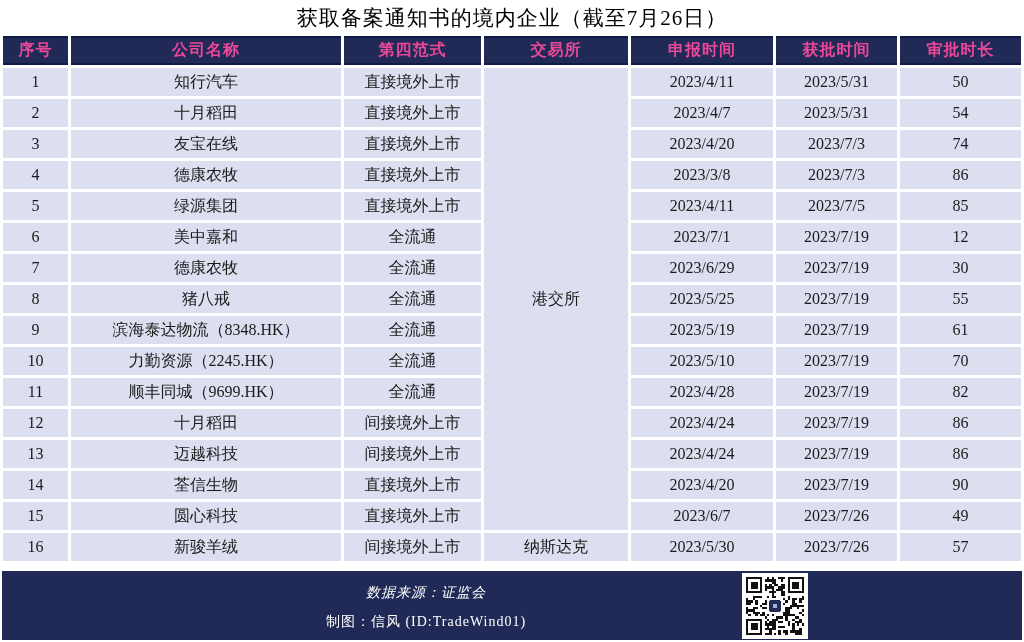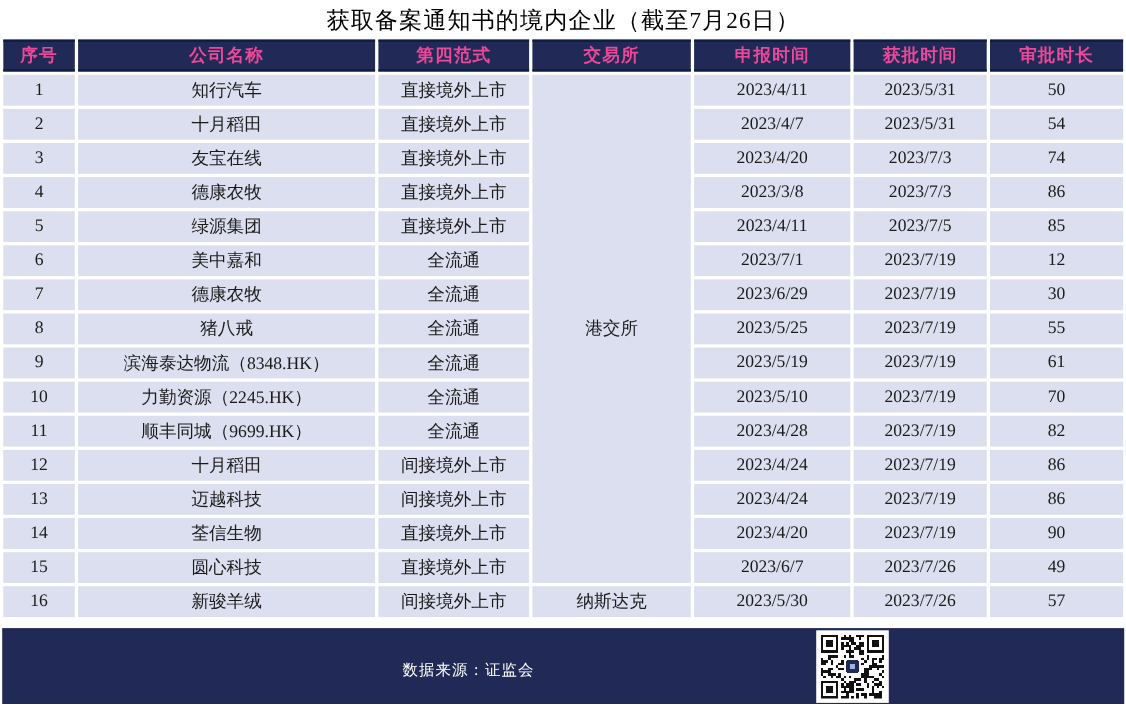--- a/index.html
+++ b/index.html
@@ -36,21 +36,21 @@
     padding:0;overflow:hidden;white-space:nowrap;
   }
   .footer{
     position:absolute;left:2px;top:571px;width:1020px;height:69px;
     background:var(--navy);
   }
   .footer-text{
     position:absolute;left:0;top:0;width:848px;height:100%;
     color:#ffffff;font-size:14px;text-align:center;letter-spacing:1px;
   }
-  .footer-line1{margin-top:30px;}
+  .footer-line1{margin-top:13px;font-style:italic;}
   .footer-line2{margin-top:11px;}
   .qr{
     position:absolute;left:740px;top:2px;width:66px;height:66px;
     background:#ffffff;box-sizing:border-box;padding:4px;
   }
   .qr svg{width:58px;height:58px;display:block;}
 </style>
 </head>
 <body>
 
@@ -207,20 +207,21 @@
         <td>2023/5/30</td>
         <td>2023/7/26</td>
         <td>57</td>
       </tr>
     </tbody>
 </table>
 
 <div class="footer">
   <div class="footer-text">
     <div class="footer-line1">数据来源：证监会</div>
+    <div class="footer-line2">制图：信风 (ID:TradeWind01)</div>
   </div>
   <div class="qr">
     <svg id="qr-svg" viewBox="0 0 25 25" shape-rendering="crispEdges">
         <rect x="0" y="0" width="25" height="25" fill="#ffffff"></rect>
         <rect x="9" y="0" width="1" height="1" fill="#111111"></rect>
         <rect x="11" y="0" width="1" height="1" fill="#111111"></rect>
         <rect x="14" y="0" width="1" height="1" fill="#111111"></rect>
         <rect x="15" y="0" width="1" height="1" fill="#111111"></rect>
         <rect x="16" y="0" width="1" height="1" fill="#111111"></rect>
         <rect x="8" y="1" width="1" height="1" fill="#111111"></rect>

